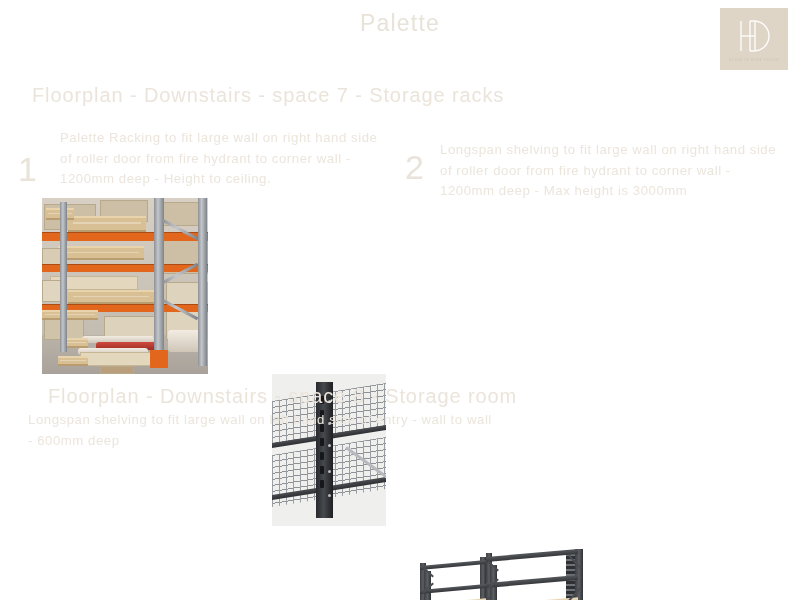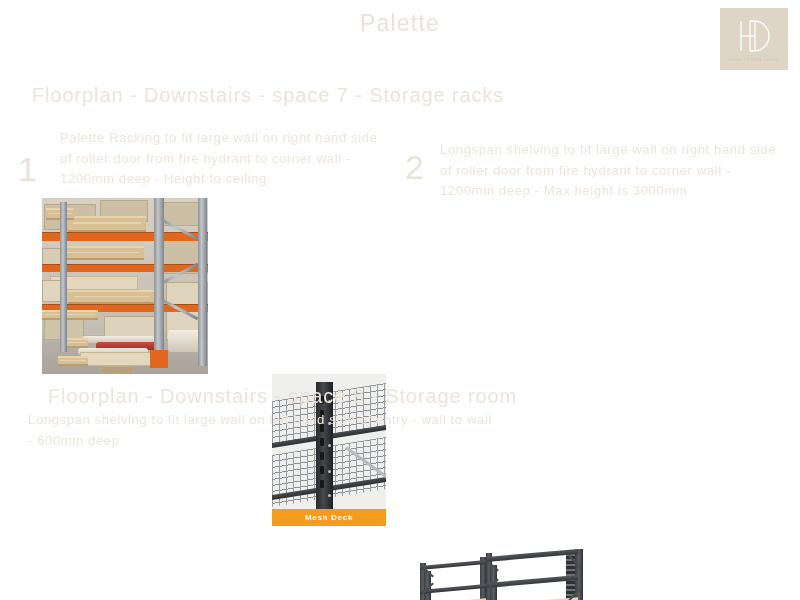--- a/index.html
+++ b/index.html
@@ -289,21 +289,20 @@
   <div class="md-slot" style="left:48px; top:64px;  height:8px;"></div>
   <div class="md-slot" style="left:48px; top:78px;  height:8px;"></div>
   <div class="md-slot" style="left:48px; top:92px;  height:8px;"></div>
   <div class="md-slot" style="left:48px; top:106px; height:8px;"></div>
   <div class="md-rivet" style="left:56px; top:26px;"></div>
   <div class="md-rivet" style="left:56px; top:48px;"></div>
   <div class="md-rivet" style="left:56px; top:70px;"></div>
   <div class="md-rivet" style="left:56px; top:96px;"></div>
   <div class="md-rivet" style="left:56px; top:120px;"></div>
 
-  <div class="mesh-caption">Mesh Deck</div>
 </div>
 
 <div class="item-number" style="left:405px; top:150px;">2</div>
 
 <div class="item-body" style="left:440px; top:140px; width:340px;">Longspan shelving to fit large wall on right hand side of roller door from fire hydrant to corner wall - 1200mm deep - Max height is 3000mm</div>
 
 <div class="img-frame shelving" style="left:398px; top:215px; width:200px; height:155px;">
 
   <div class="sh-post" style="left:22px;  top:20px;  width:6px;  height:96px;"></div>
   <div class="sh-post" style="left:82px;  top:14px;  width:6px;  height:104px;"></div>

